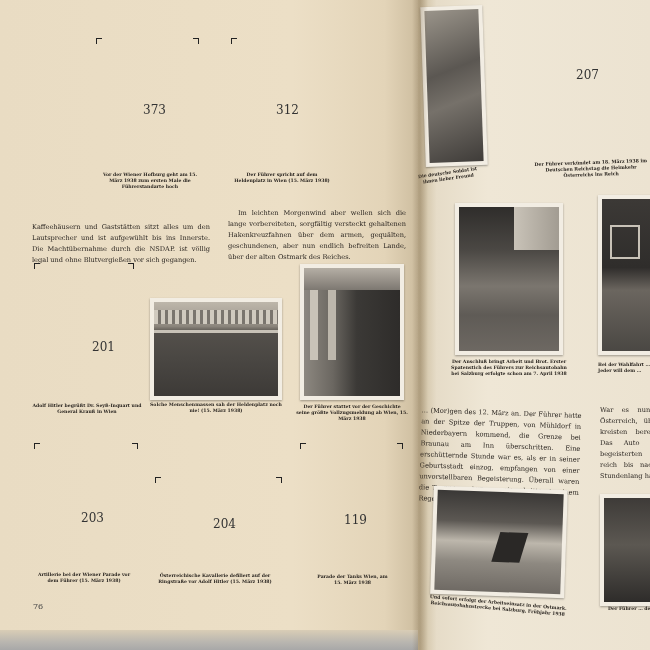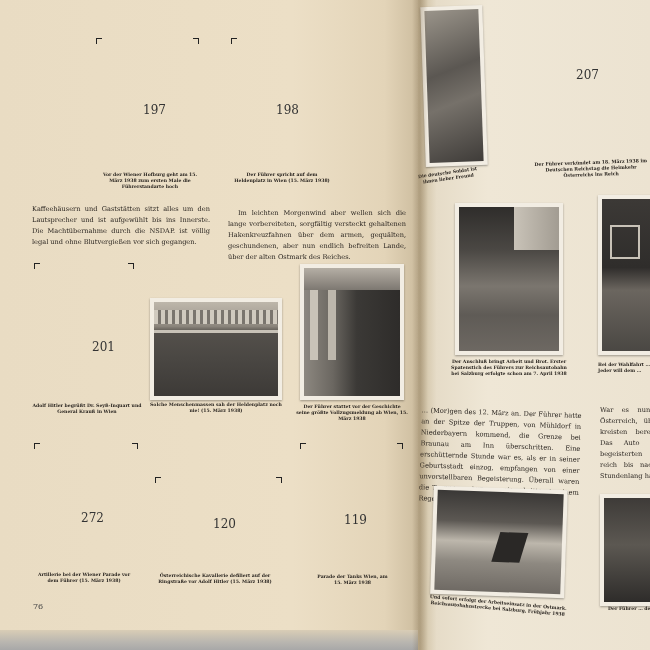--- a/index.html
+++ b/index.html
@@ -26,28 +26,28 @@
   .photo .img { width:100%; height:100%; position:relative; overflow:hidden; }
   .pagenum { position:absolute; font-size:8px; color:#444; }
 </style>
 </head>
 <body>
 
 <div class="page page-left">
 
   <div class="corner c-tl" style="left:96px;top:38px"></div>
   <div class="corner c-tr" style="left:193px;top:38px"></div>
-  <div class="slotnum" style="left:143px;top:103px">197</div>
+  <div class="slotnum" style="left:143px;top:103px">373</div>
   <div class="caption" style="left:100px;top:172px;width:100px">Vor der Wiener Hofburg geht am 15. März 1938 zum ersten Male die Führerstandarte hoch</div>
 
   <div class="corner c-tl" style="left:231px;top:38px"></div>
-  <div class="slotnum" style="left:276px;top:103px">198</div>
+  <div class="slotnum" style="left:276px;top:103px">312</div>
   <div class="caption" style="left:232px;top:172px;width:100px">Der Führer spricht auf dem Heldenplatz in Wien (15. März 1938)</div>
 
-  <div class="body-text" style="left:32px;top:204px;width:178px">Kaffeehäusern und Gaststätten sitzt alles um den Lautsprecher und ist aufgewühlt bis ins Innerste. Die Machtübernahme durch die NSDAP. ist völlig legal und ohne Blutvergießen vor sich gegangen.</div>
+  <div class="body-text" style="left:32px;top:222px;width:178px">Kaffeehäusern und Gaststätten sitzt alles um den Lautsprecher und ist aufgewühlt bis ins Innerste. Die Machtübernahme durch die NSDAP. ist völlig legal und ohne Blutvergießen vor sich gegangen.</div>
   <div class="body-text" style="left:228px;top:208px;width:178px;text-indent:10px">Im leichten Morgenwind aber wellen sich die lange vorbereiteten, sorgfältig versteckt gehaltenen Hakenkreuzfahnen über dem armen, gequälten, geschundenen, aber nun endlich befreiten Lande, über der alten Ostmark des Reiches.</div>
 
   <div class="corner c-tl" style="left:34px;top:263px"></div>
   <div class="corner c-tr" style="left:128px;top:263px"></div>
   <div class="slotnum" style="left:92px;top:340px">201</div>
   <div class="caption" style="left:32px;top:403px;width:110px">Adolf Hitler begrüßt Dr. Seyß-Inquart und General Krauß in Wien</div>
 
   <div class="photo" style="left:150px;top:298px;width:132px;height:102px">
     <div class="img" style="background:linear-gradient(180deg,#bdb6aa 0%,#a59e93 18%,#8a847b 26%,#54504b 32%,#4a4743 60%,#3d3a37 100%)">
       <div style="position:absolute;left:0;top:8px;width:100%;height:14px;background:repeating-linear-gradient(90deg,#d0cabf 0 4px,#7a756e 4px 7px)"></div>
@@ -65,24 +65,24 @@
   </div>
   <div class="caption" style="left:296px;top:404px;width:112px">Der Führer stattet vor der Geschichte seine größte Vollzugsmeldung ab Wien, 15. März 1938</div>
 
   <div class="corner c-tl" style="left:34px;top:443px"></div>
   <div class="corner c-tr" style="left:132px;top:443px"></div>
   <div class="corner c-tl" style="left:155px;top:477px"></div>
   <div class="corner c-tr" style="left:276px;top:477px"></div>
   <div class="corner c-tl" style="left:300px;top:443px"></div>
   <div class="corner c-tr" style="left:397px;top:443px"></div>
 
-  <div class="slotnum" style="left:81px;top:511px">272</div>
+  <div class="slotnum" style="left:81px;top:511px">203</div>
   <div class="caption" style="left:34px;top:572px;width:100px">Artillerie bei der Wiener Parade vor dem Führer (15. März 1938)</div>
 
-  <div class="slotnum" style="left:213px;top:517px">120</div>
+  <div class="slotnum" style="left:213px;top:517px">204</div>
   <div class="caption" style="left:150px;top:573px;width:130px">Österreichische Kavallerie defiliert auf der Ringstraße vor Adolf Hitler (15. März 1938)</div>
 
   <div class="slotnum" style="left:344px;top:513px">119</div>
   <div class="caption" style="left:315px;top:574px;width:75px">Parade der Tanks Wien, am 15. März 1938</div>
 
   <div class="pagenum" style="left:33px;top:602px">76</div>
 </div>
 
 <div class="bottom-edge"></div>
 

